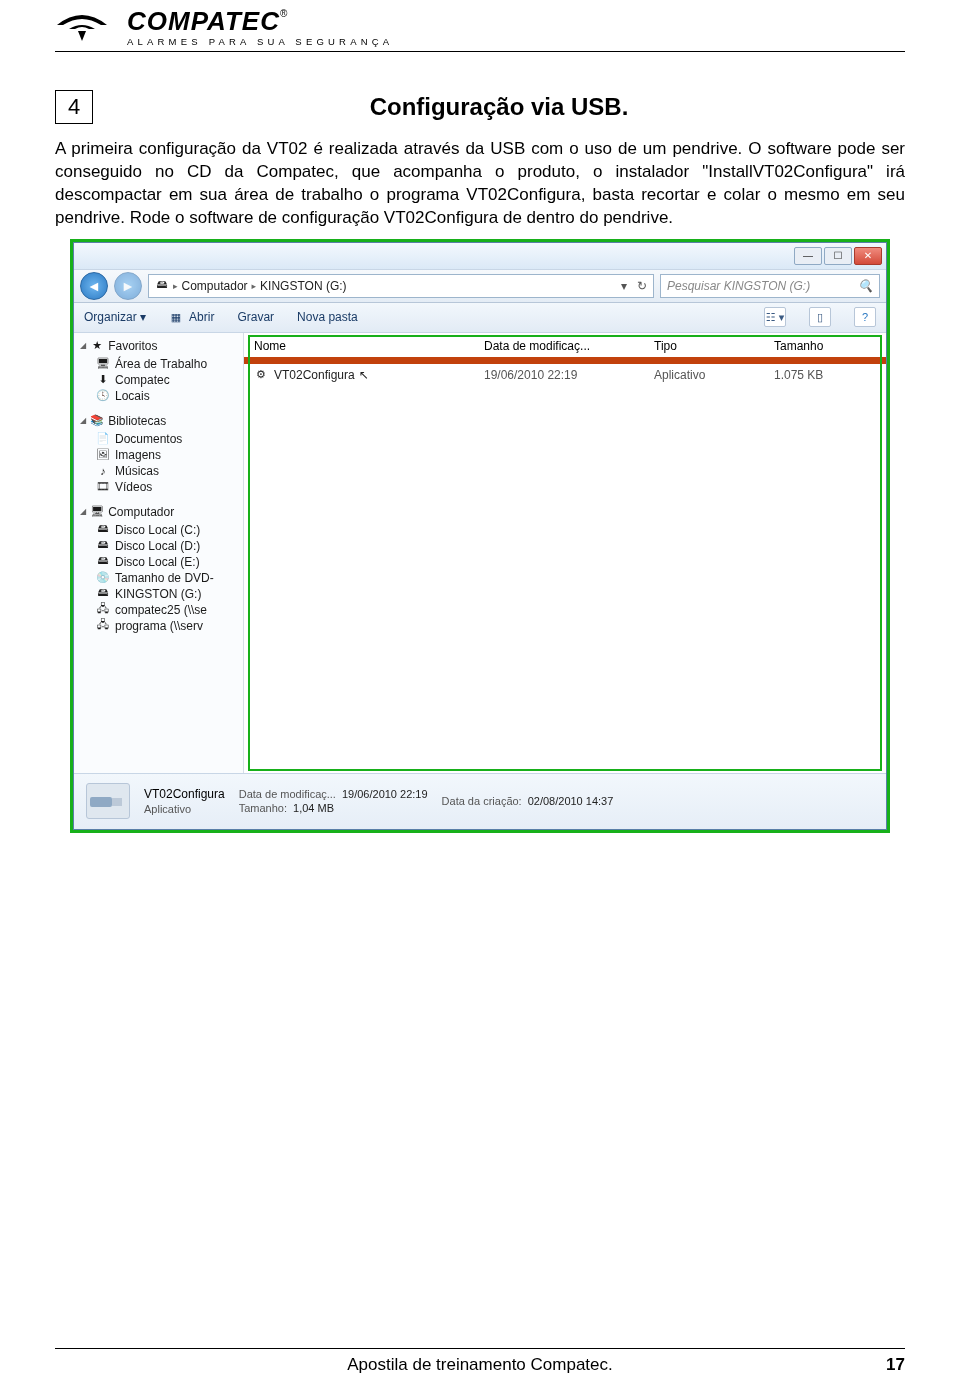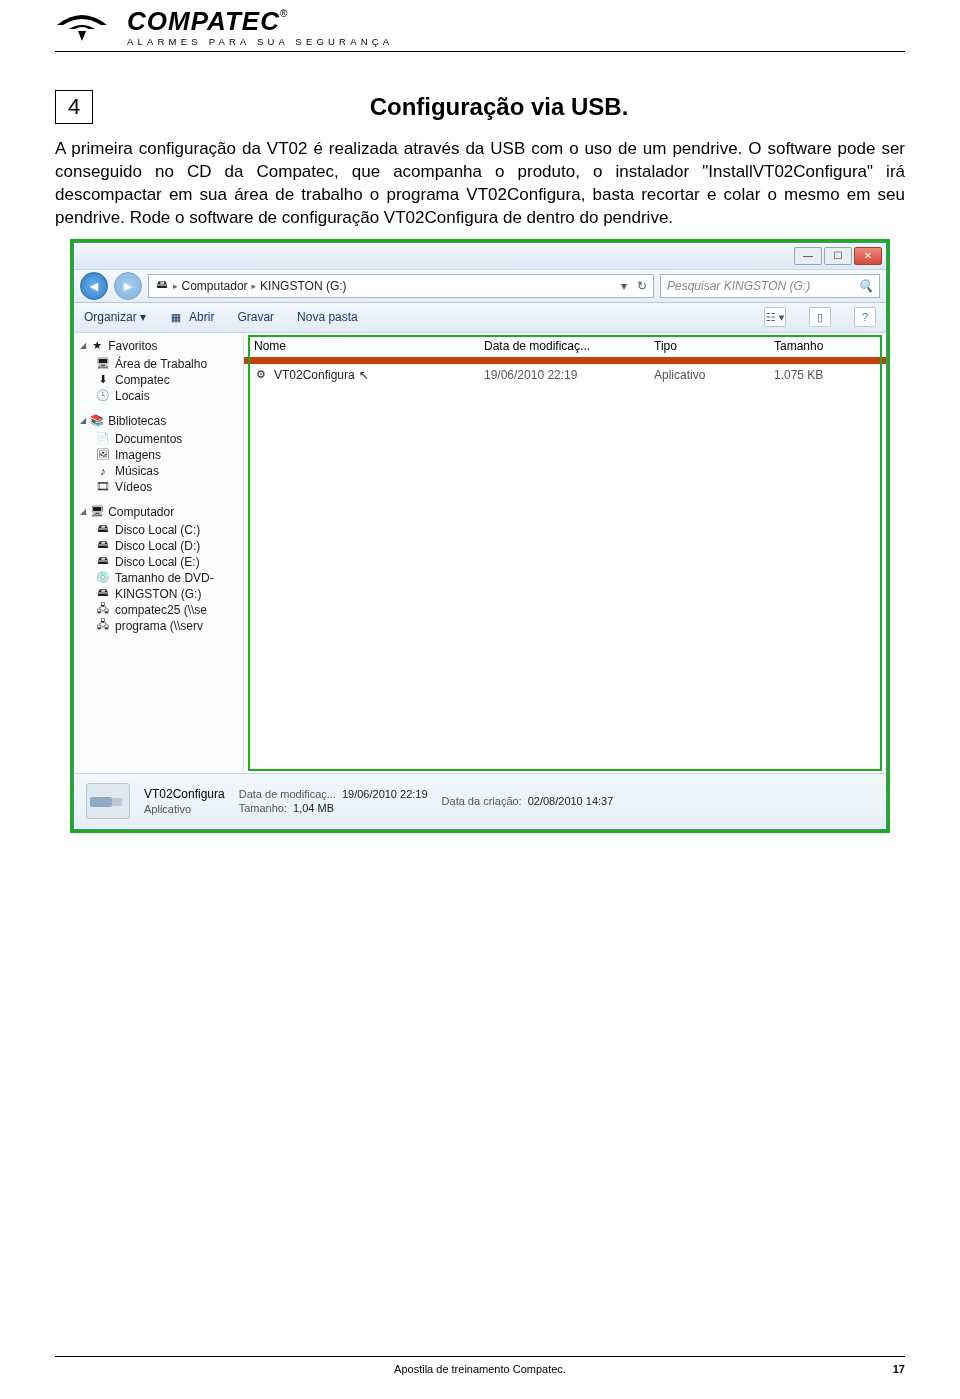--- a/index.html
+++ b/index.html
@@ -192,21 +192,21 @@
     position:absolute;
     left:55px; right:55px;
     bottom:24px;
   }
   .footer-line {
     border-top:1.5px solid #000;
     margin-bottom:6px;
   }
   .footer-row {
     display:flex; align-items:baseline; justify-content:center; position:relative;
-    font-size:11px;
+    font-size:17px;
   }
   .footer-row .pnum {
     position:absolute; right:0; font-weight:700;
   }
 </style>
 </head>
 <body>
 
 <div class="page">
 

